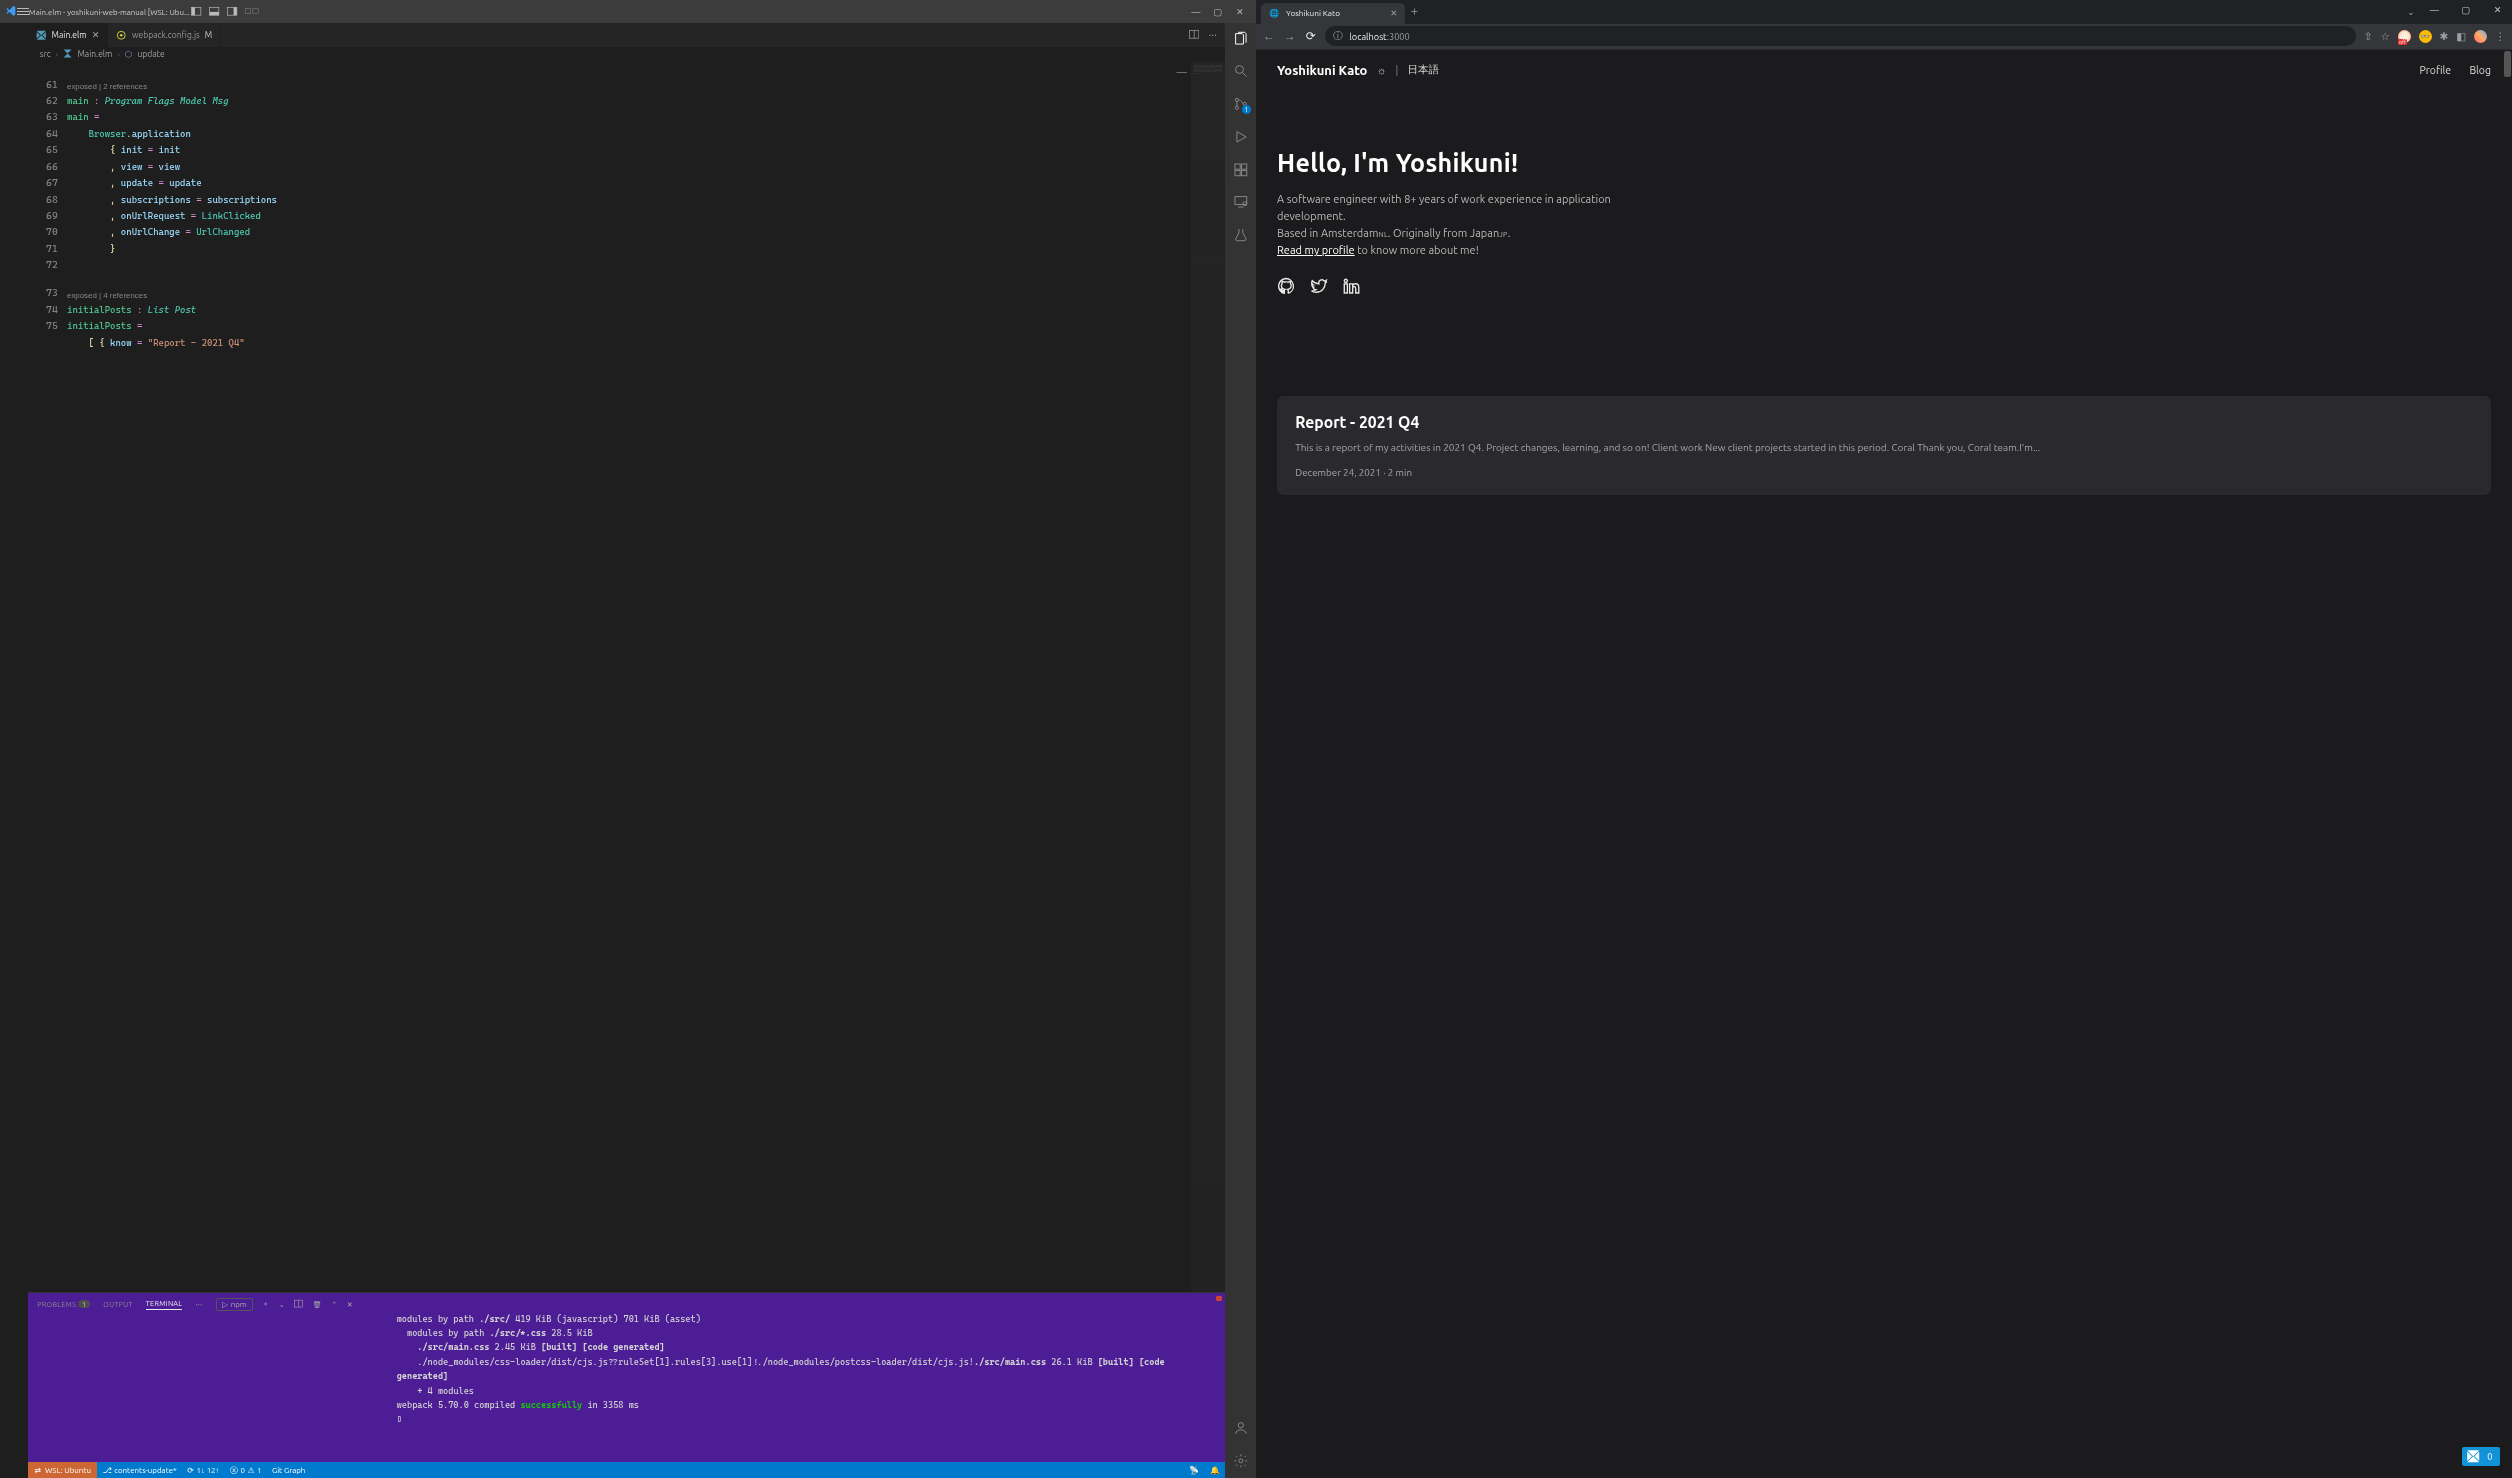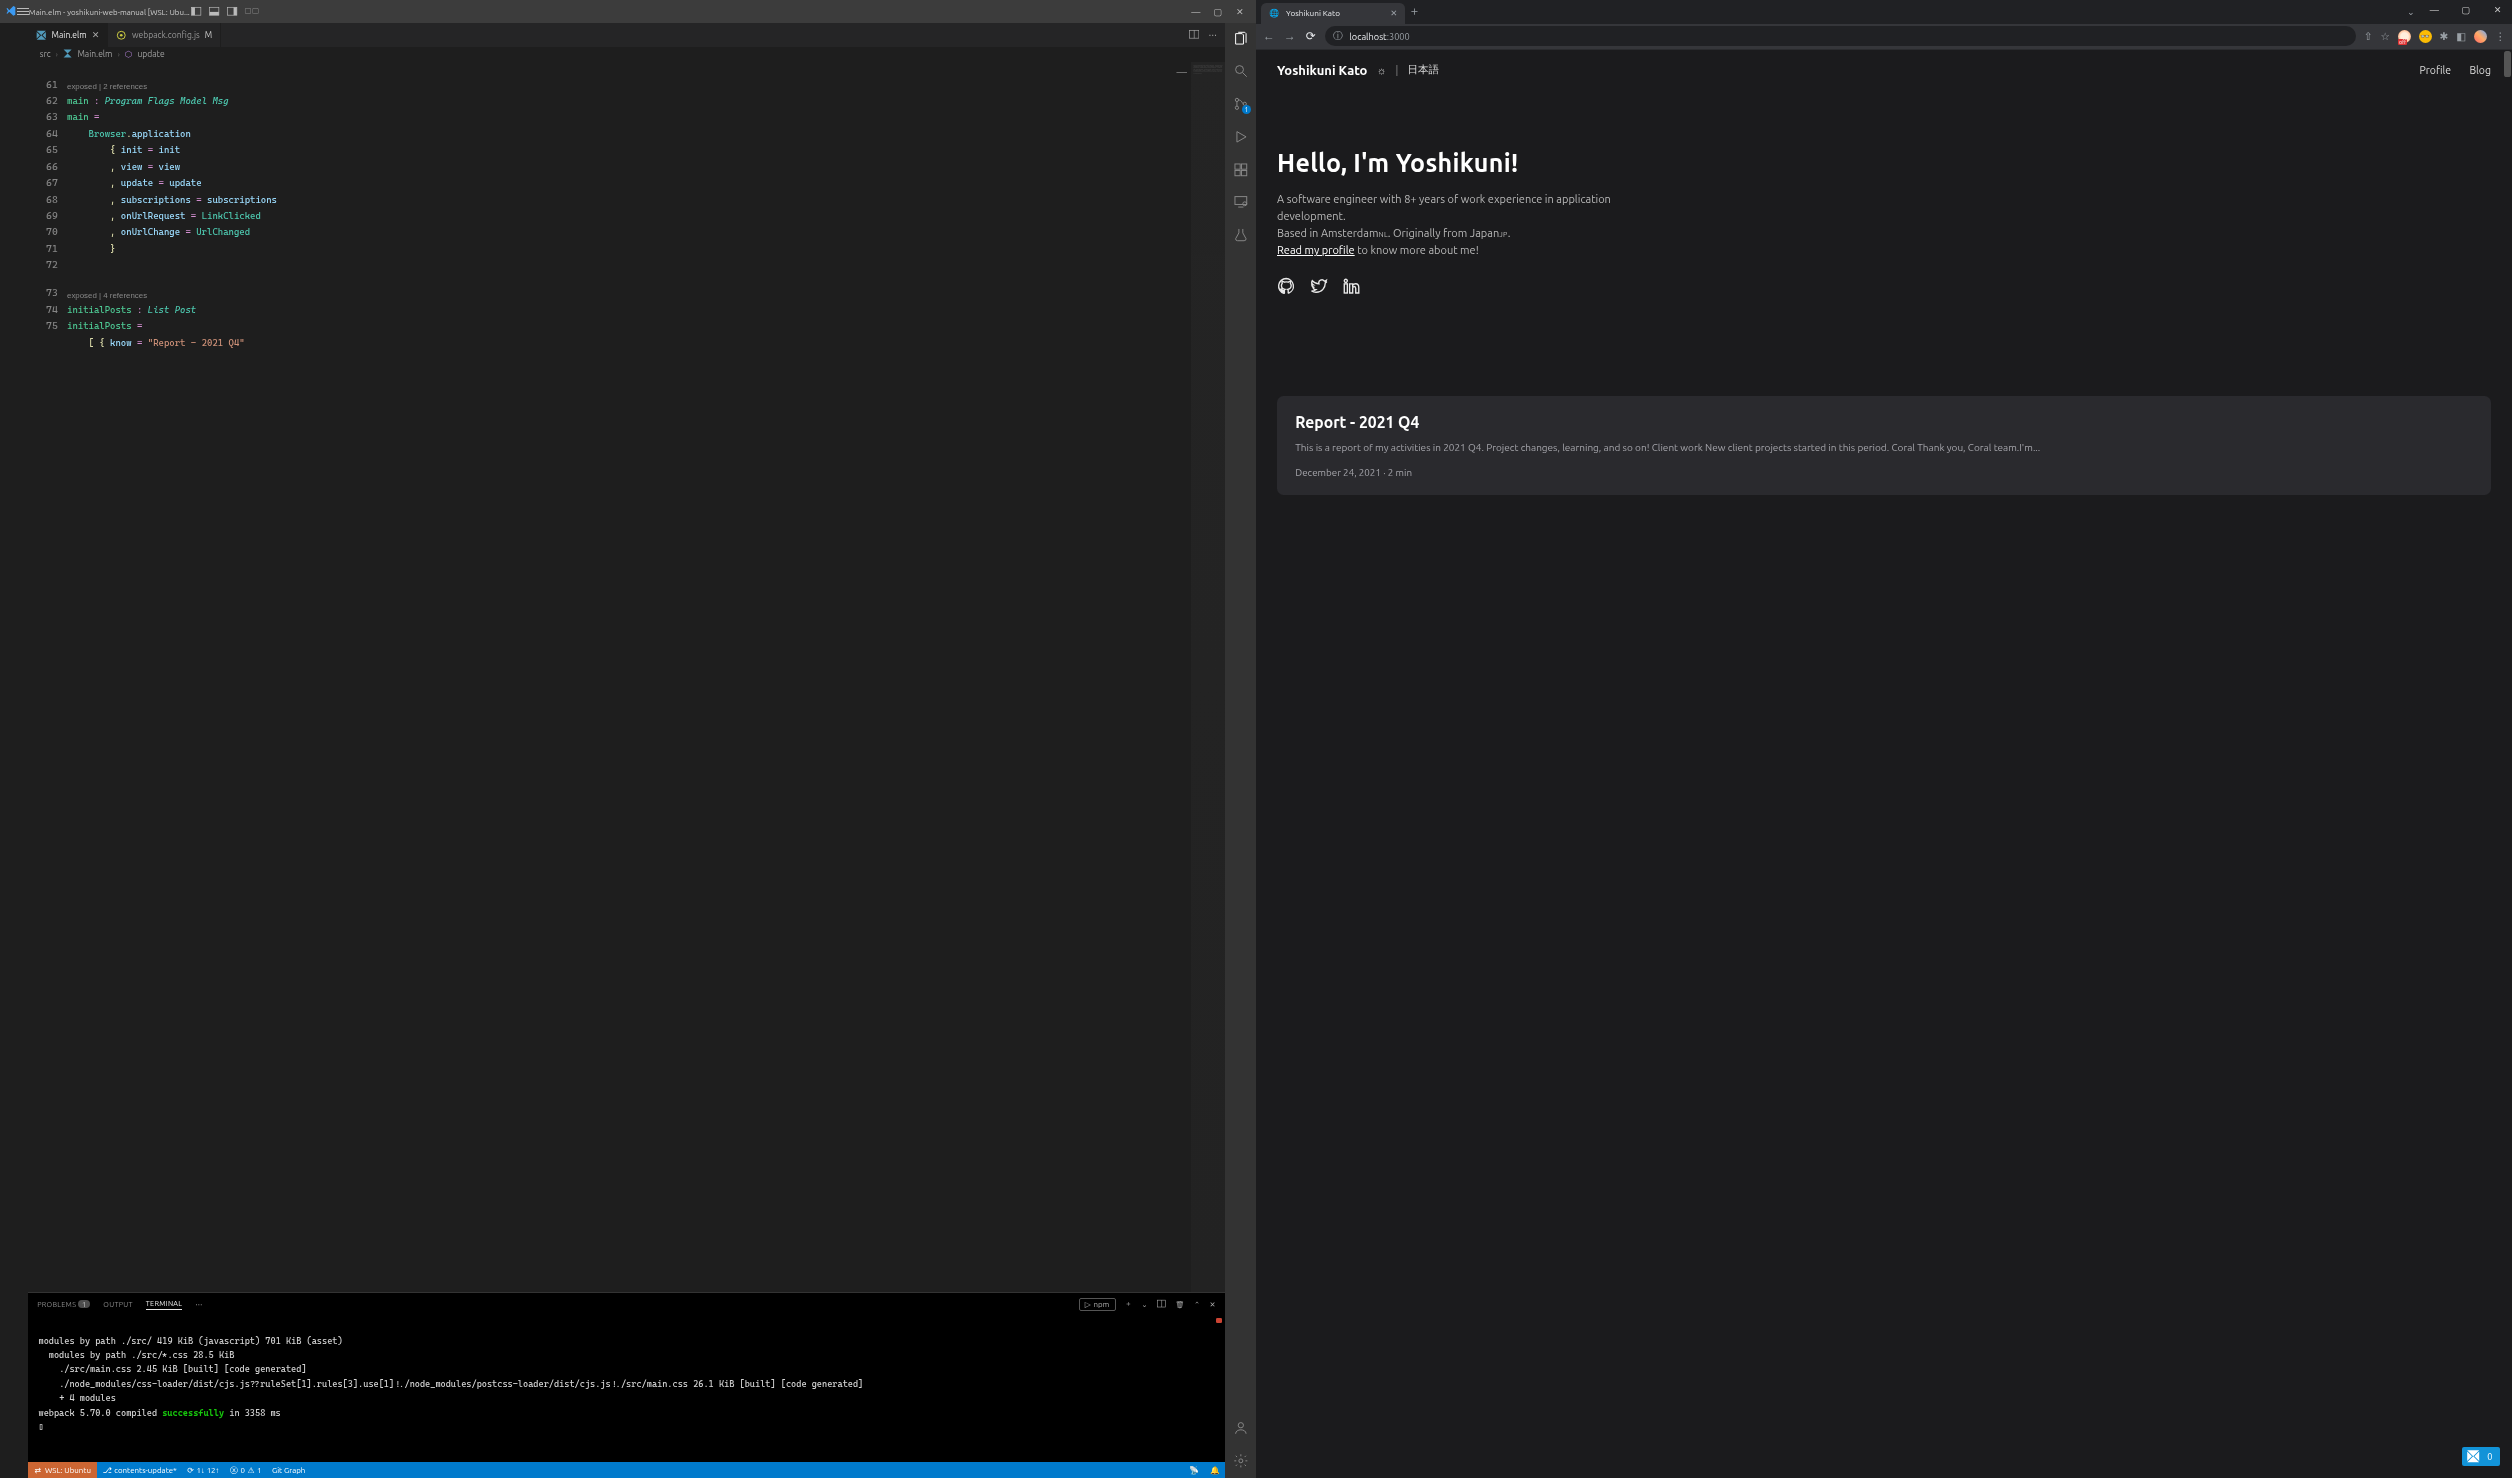--- a/index.html
+++ b/index.html
@@ -42,30 +42,30 @@
 
 .editor { flex:1; display:flex; min-height:0; position:relative; background:#1e1e1e;}
 .gutter { width:39px; text-align:right; padding:2.6px 9.2px 0 0; color:#858585; font-family: "Cascadia Code","Consolas",monospace; font-size:10px; line-height:16.4px;}
 .codearea { flex:1; padding-top:2.6px; font-family:"Cascadia Code","Consolas",monospace; font-size:9.2px; line-height:16.4px; color:#d4d4d4; white-space:pre; overflow:hidden;}
 .codelens { color:#888; font-size:7.9px; font-family:"Segoe UI",sans-serif; line-height:11.8px; display:block; margin-left:0;}
 .tk-kw{color:#4ec994;} .tk-ty{color:#4ec9b0;font-style:italic;} .tk-eq{color:#d18dce;} .tk-pu{color:#dcdcaa;} .tk-mod{color:#4ec9b0;} .tk-str{color:#ce9178;} .tk-id{color:#9cdcfe;} .tk-name{color:#dcdcaa;}
 .minimap { width:34px; background:linear-gradient(to bottom,#2a2a2a 0%,#262626 100%); opacity:.5;}
 .minimap-inner{ margin:2.6px; font-size:1.3px; line-height:1.3px; color:#777; word-break:break-all;}
 .collapse-marker{position:absolute; top:3.9px; right:38px; color:#888; font-size:10.5px;}
 
-.panel { height:170px; border-top:0.7px solid #333; display:flex; flex-direction:column; background:#000000;}
+.panel { height:170px; border-top:0.7px solid #333; display:flex; flex-direction:row; background:#4c1d95;gap:24px;}
 .panel-tabs { height:22px; display:flex; align-items:center; gap:13px; padding:0 9.2px; font-size:7.2px; letter-spacing:0.3px; color:#888;}
 .panel-tabs .pt { cursor:pointer; }
 .panel-tabs .pt.active { color:#e8e8e8; border-bottom:0.7px solid #e8e8e8; padding-bottom:2.6px;}
 .panel-tabs .pcount { background:#4d4d4d; border-radius:5.2px; padding:0 3.9px; font-size:7.2px; color:#ccc; }
 .panel-tabs .pright { margin-left:auto; display:flex; align-items:center; gap:9.2px; color:#aaa;}
 .panel-tabs .pright .chip { border:0.7px solid #555; padding:0.7px 5.2px; border-radius:2px; font-size:7.9px; display:flex; gap:2.6px; align-items:center; text-transform:none; letter-spacing:0;}
 .terminal { flex:1; padding:3.9px 6.5px 2.6px 10.5px; font-family:"Cascadia Code","Consolas",monospace; font-size:8.8px; line-height:14.4px; color:#d4d4d4; white-space:pre-wrap; overflow:hidden; position:relative;}
 .terminal-scroll{ position:absolute; right:2.6px; top:2.6px; width:6.5px; height:5.2px; background:#c43; border-radius:1.3px;}
-.t-b{font-weight:normal;} .t-g{color:#16c60c; font-weight:bold;}
+.t-b{font-weight:bold;} .t-g{color:#16c60c; font-weight:bold;}
 
 .statusbar { height:15.7px; background:#007acc; color:#fff; display:flex; align-items:center; font-size:7.9px; }
 .statusbar .sb-item { padding:0 5.2px; display:flex; gap:2.6px; align-items:center; }
 .statusbar .sb-wsl { background:#cc6633; height:100%; display:flex; align-items:center; padding:0 6.5px; gap:3.9px;}
 .statusbar .spacer{flex:1;}
 
 
 .chrome { flex:1; display:flex; flex-direction:column; background:#202124; color:#e8eaed; }
 .chrome-titlebar { height:23.6px; background:#202124; display:flex; align-items:flex-end; padding-left:5.2px;}
 .chrome-tab { height:21px; background:#35363a; border-radius:5.2px 5.2px 0 0; display:flex; align-items:center; padding:0 7.9px; gap:6.5px; font-size:8.2px; color:#e8eaed; min-width:144px;}

